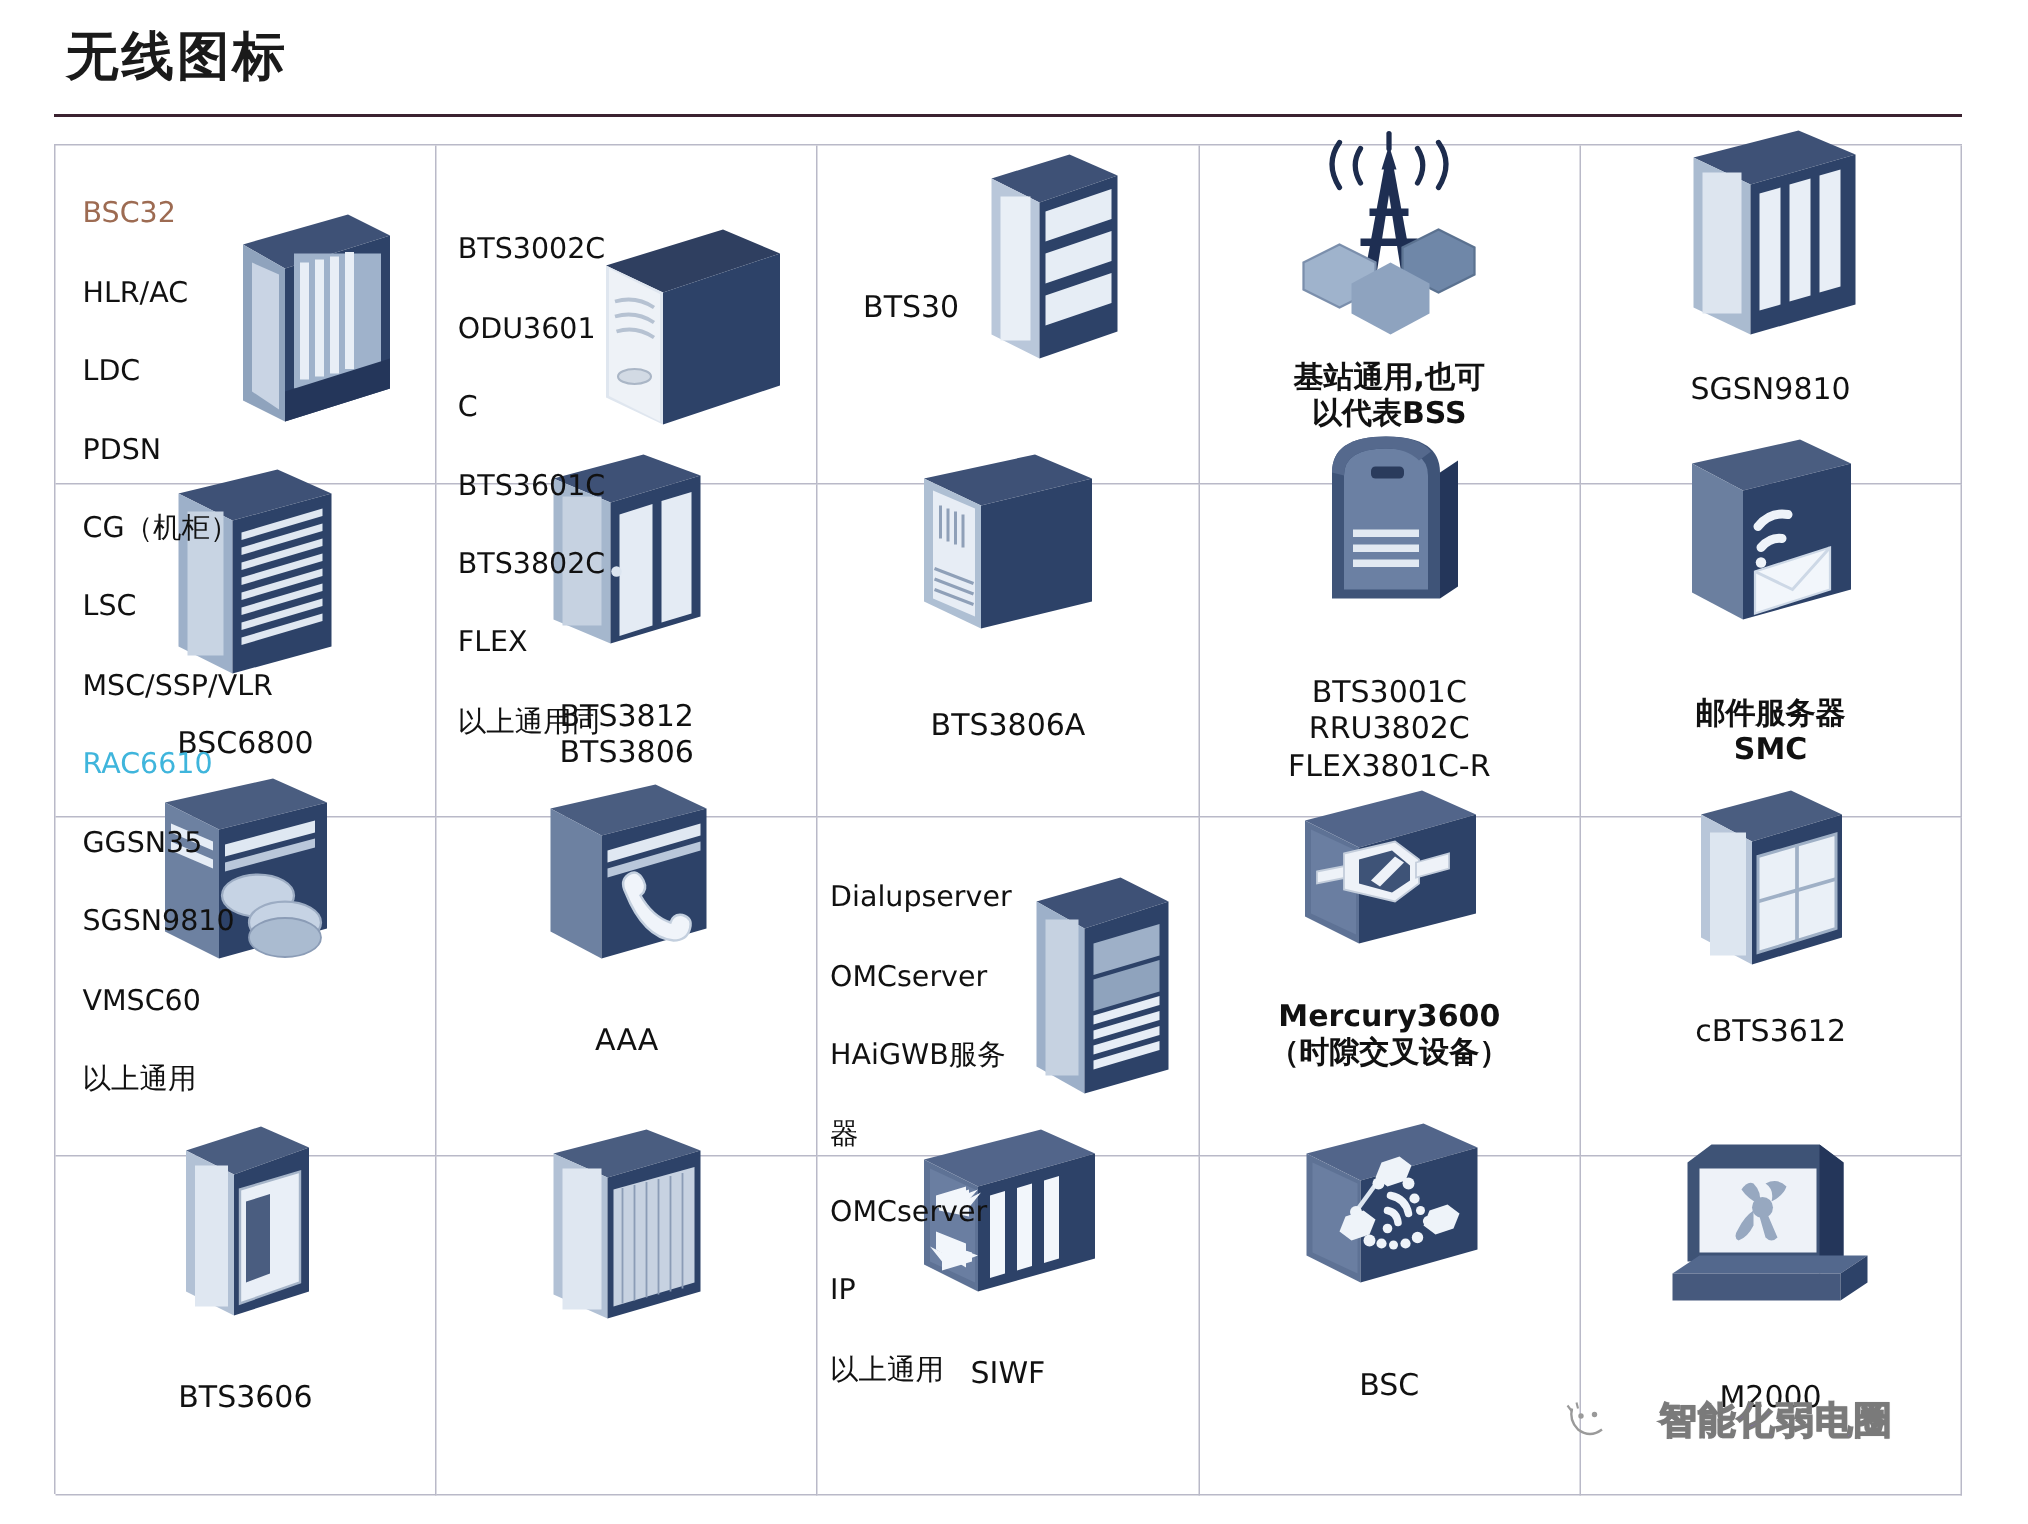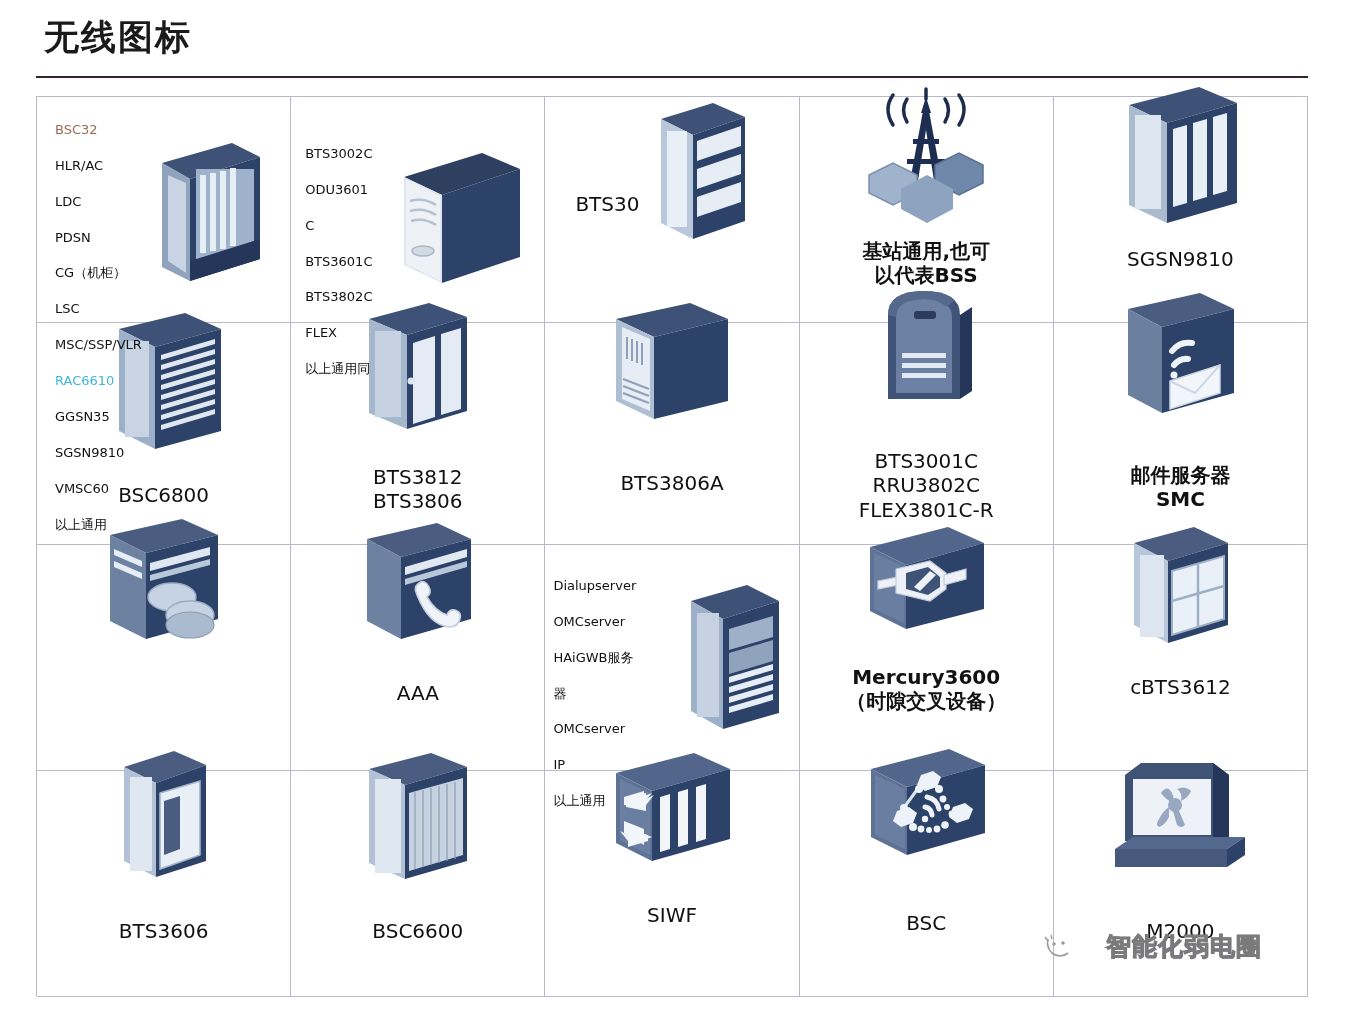--- a/index.html
+++ b/index.html
@@ -52,21 +52,21 @@
   .caption{
     text-align:center;
     font-size:20px;color:#111;
     line-height:1.22;
     font-family:"DejaVu Sans","Liberation Sans",sans-serif;
     white-space:pre-line;
   }
   .caption.cn{font-weight:700;}
   .listblock{
     position:absolute;
-    font-size:13px;line-height:1.38;color:#111;
+    font-size:19px;line-height:1.38;color:#111;
     font-family:"DejaVu Sans","Liberation Sans",sans-serif;
     white-space:pre-line;
     z-index:5;
   }
   .lst-line{display:block;}
   .lst-line.hl-brown{color:#9d6b52;}
   .lst-line.hl-cyan{color:#3fb5dc;}
 
   .svgicon{display:block;}
 
@@ -456,21 +456,20 @@
             <g stroke="#8b9cb6" stroke-width="1.2">
               <line x1="56" y1="45" x2="56" y2="122"></line>
               <line x1="64" y1="43" x2="64" y2="120"></line>
               <line x1="72" y1="41" x2="72" y2="118"></line>
               <line x1="80" y1="39" x2="80" y2="116"></line>
               <line x1="88" y1="37" x2="88" y2="114"></line>
               <line x1="96" y1="35" x2="96" y2="112"></line>
             </g>
           </svg>
         </div>
-        <div class="caption" style="position:absolute;left:0;right:0;top:148px;">BSC6600</div>
       </div>
     </div>
 
     <div class="cell">
       <div class="cell-inner">
         <div style="margin-top:-22px;">
           <svg class="svgicon" width="140" height="124" viewBox="0 0 140 124">
             <polygon points="14,24 92,4 128,20 50,42" fill="#52658a"></polygon>
             <polygon points="14,24 50,42 50,112 14,94" fill="#5e7295"></polygon>
             <polygon points="50,42 128,20 128,90 50,112" fill="#2d4268"></polygon>

